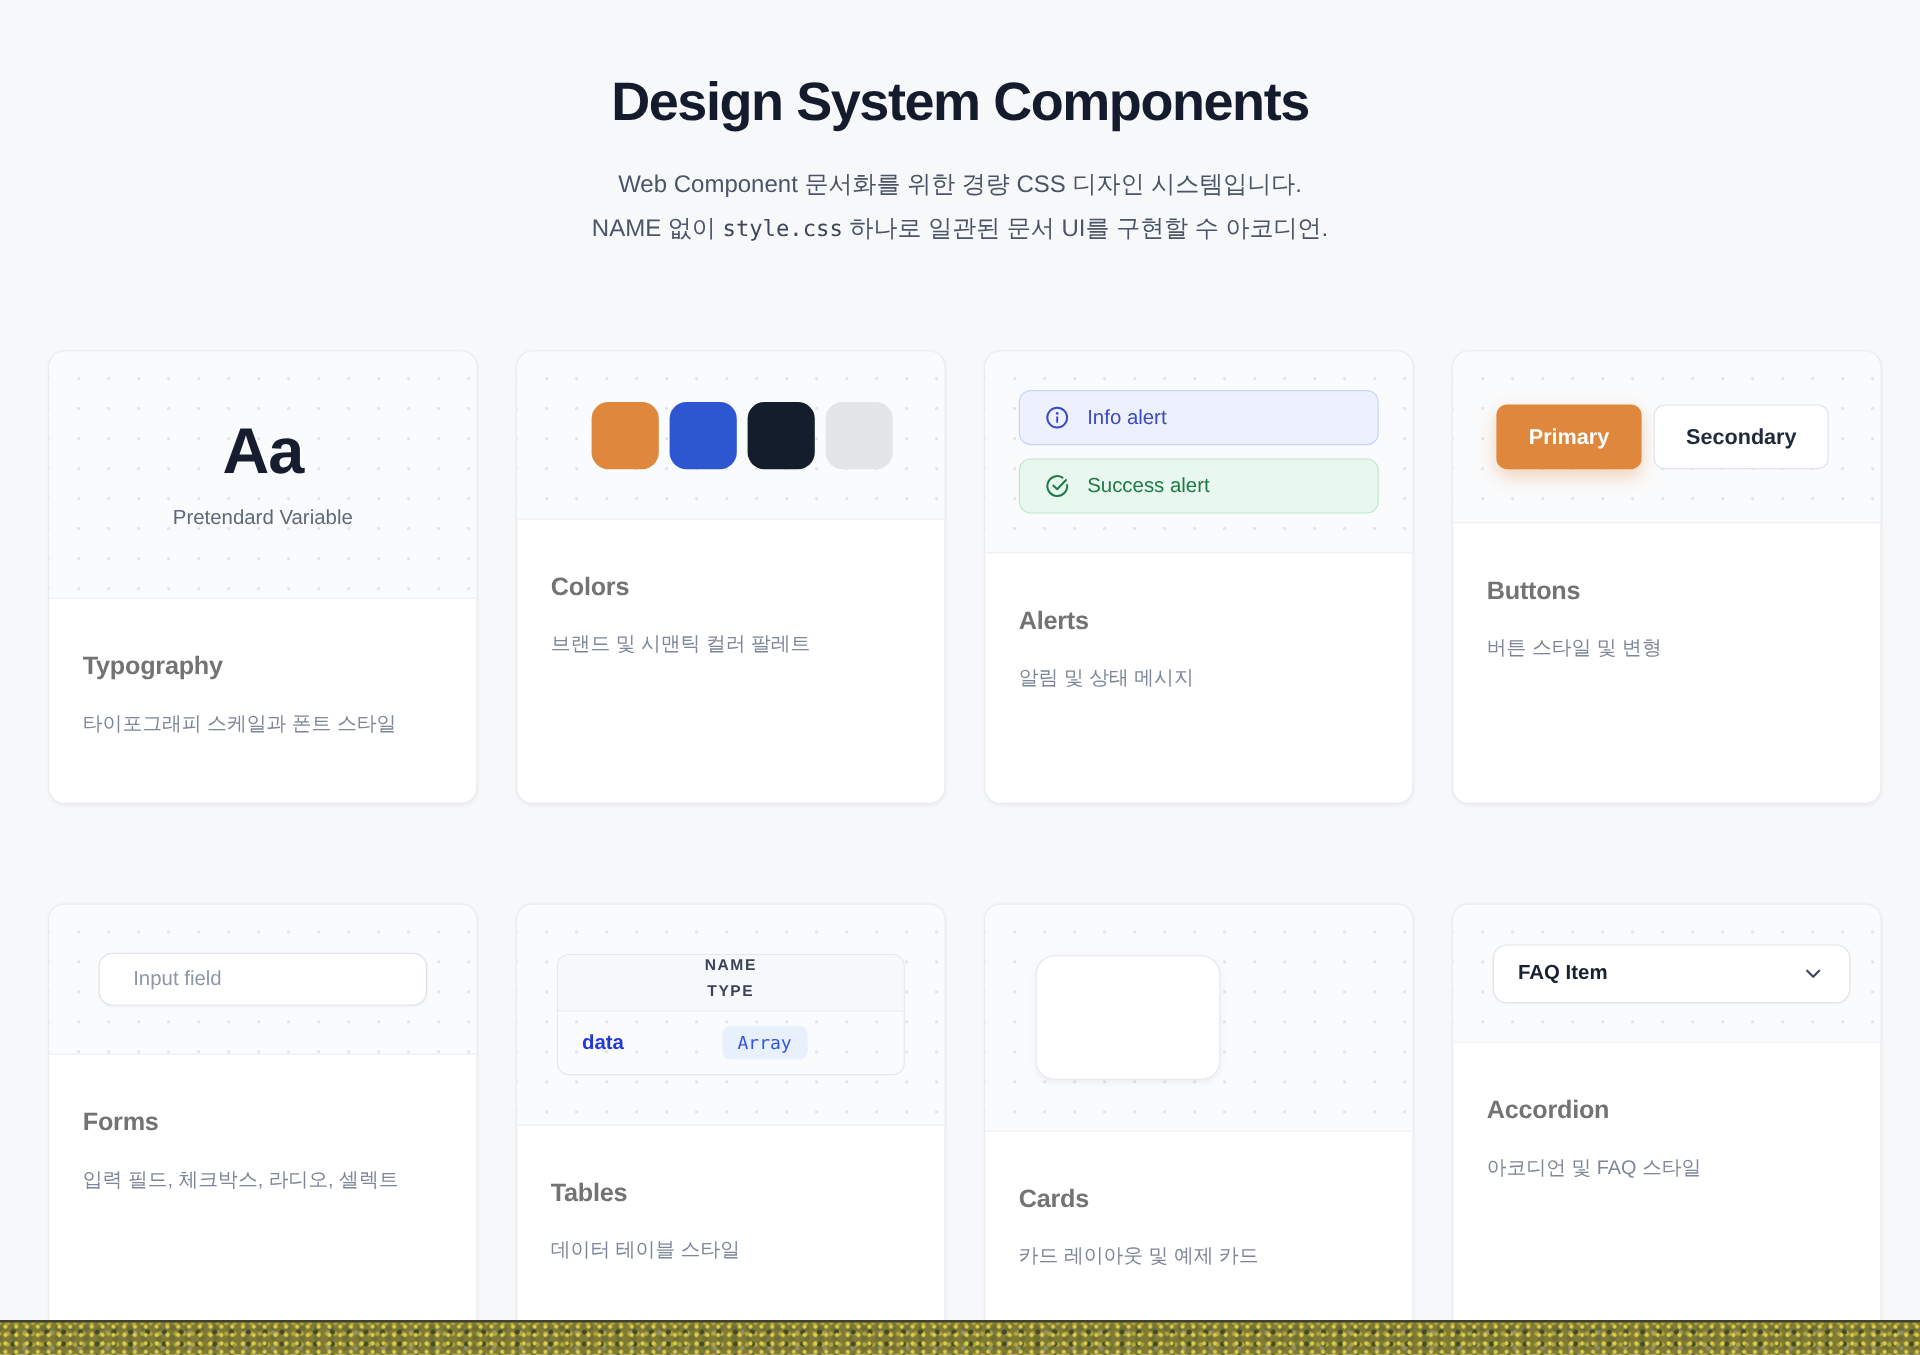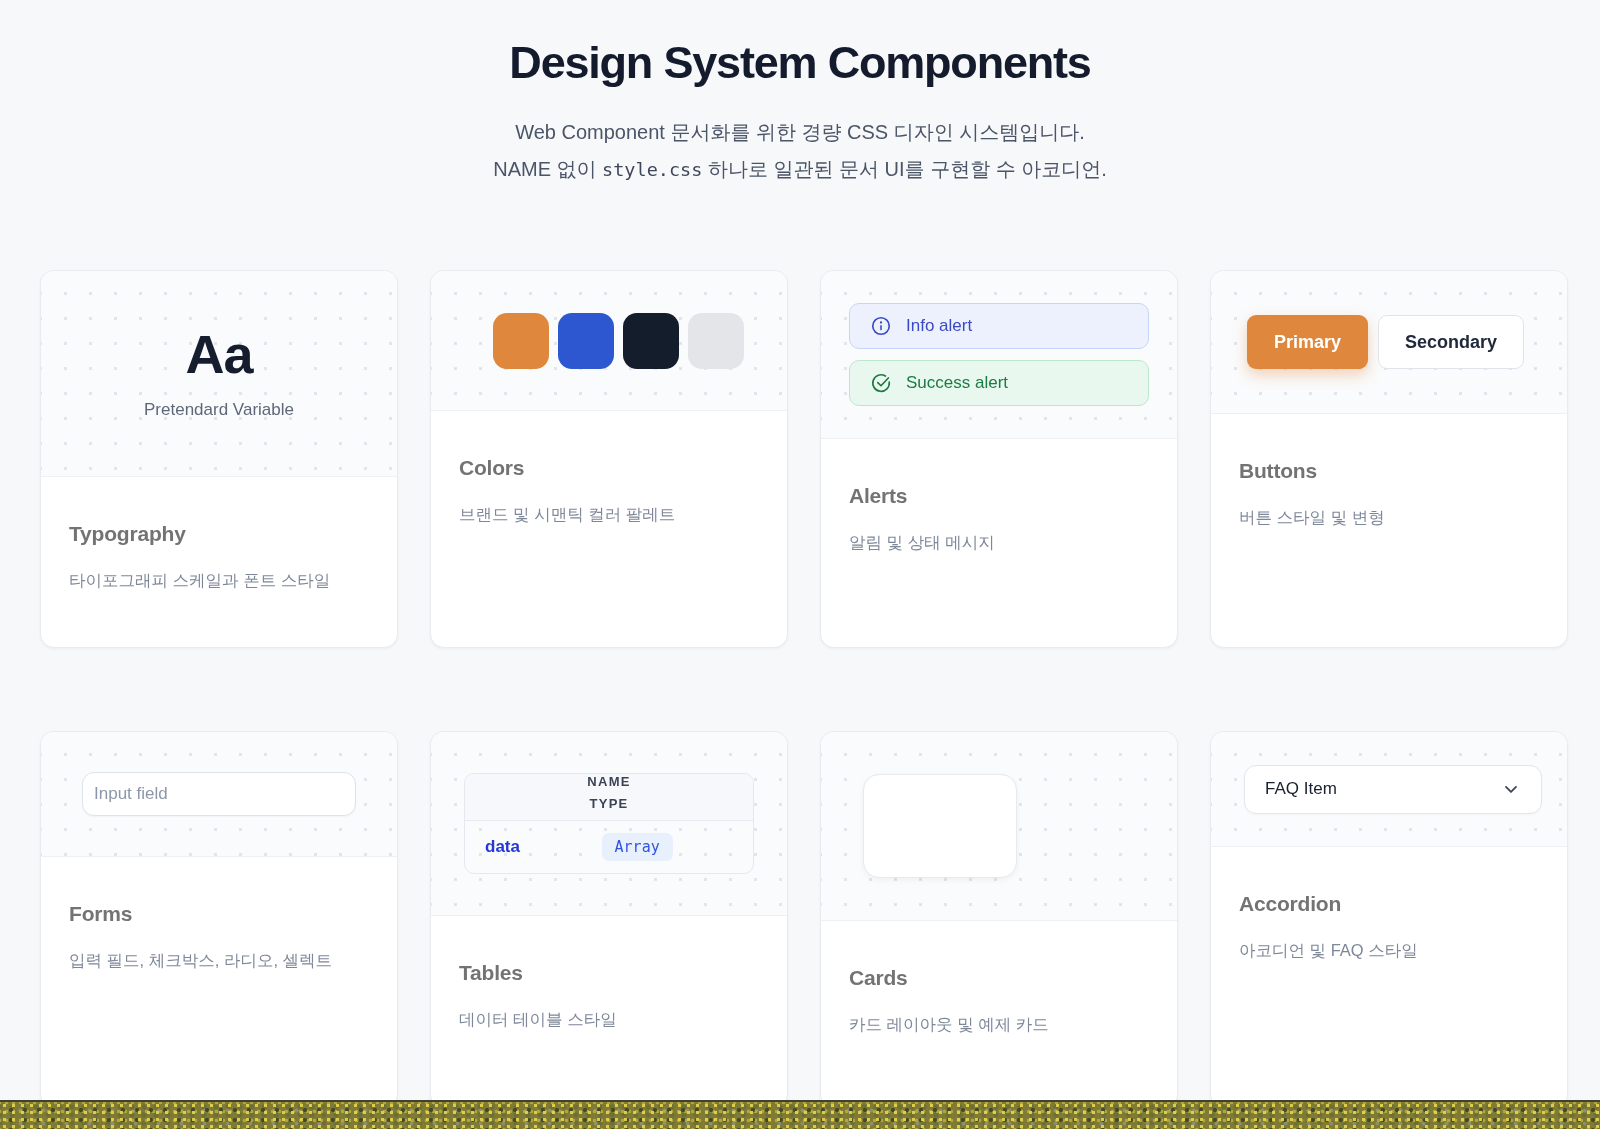--- a/index.html
+++ b/index.html
@@ -5,21 +5,21 @@
   * { box-sizing: border-box; }
   html,body { margin:0; padding:0; }
   body {
     width:1600px; height:1129px; overflow:hidden; position:relative;
     background:#f7f8fa;
     font-family:"Liberation Sans", sans-serif;
     -webkit-font-smoothing:antialiased;
   }
 
   
-  .hero { padding-top:38px; text-align:center; }
+  .hero { padding-top:60px; text-align:center; }
   .hero h1 {
     margin:0; font-size:45px; line-height:50px; font-weight:700;
     letter-spacing:-1.2px; color:#131b2d;
   }
   .subtitle { margin:26px auto 12px; font-size:20px; line-height:37px; color:#4b5568; }
   .subtitle code {
     font-family:"DejaVu Sans Mono", monospace;
     font-size:18.5px; color:#3e4759;
   }
 
@@ -61,41 +61,41 @@
                  box-shadow:0 6px 14px rgba(223,135,60,.35); }
   .btn-secondary { padding:0 26px; background:#ffffff; color:#202a3c; border:1px solid #e0e4ea; }
 
   .alert { height:46px; border-radius:10px; display:flex; align-items:center; gap:14px;
            padding:0 20px; font-size:17px; font-weight:500; }
   .alert-info    { background:#edf1fe; border:1px solid #c7d3f9; color:#3a49c4; }
   .alert-success { background:#e8f8ee; border:1px solid #bce7ca; color:#1d7a45; }
   .alert svg { flex:0 0 auto; }
 
   .text-input { width:100%; height:44px; border:1px solid #dfe3e9; border-radius:12px;
-    background:#fff; padding:0 11px; font-size:17px; color:#202a3c; outline:none;
+    background:#fff; padding:0 28px; font-size:17px; color:#202a3c; outline:none;
     box-shadow:0 1px 2px rgba(18,26,45,.04); font-family:"Liberation Sans",sans-serif; }
   .text-input::placeholder { color:#8e97a9; }
 
   .mini-table { width:100%; border:1px solid #e5e8ee; border-radius:10px; overflow:hidden; }
   .mt-head { display:flex; align-items:center; height:47px; padding:0 20px;
     background:#f7f8fb; border-bottom:1px solid #e8ebf0;flex-direction:column; }
   .mt-head .th { font-size:13px; font-weight:700; letter-spacing:1.3px; color:#3b4456; }
   .mt-row { display:flex; align-items:center; height:52px; padding:0 20px; }
   .col-1 { flex:0 0 47%; }
   .cell-link { color:#2438d8; font-weight:600; font-size:17px; text-decoration:none; }
   .type-pill { font-family:"DejaVu Sans Mono",monospace; font-size:15px; color:#2f55dd;
     background:#e8effd; padding:5px 13px; border-radius:7px; }
 
   .mini-card { width:154px; height:104px; background:#fff; border:1px solid #e6e9ee;
     border-radius:16px; box-shadow:0 2px 6px rgba(18,26,45,.05); }
 
   .faq { width:100%; height:49px; background:#fff; border:1px solid #e2e6eb; border-radius:12px;
     display:flex; align-items:center; justify-content:space-between; padding:0 20px;
     box-shadow:0 1px 2px rgba(18,26,45,.03); cursor:pointer; }
-  .faq-label { font-weight:400; font-size:17px; color:#19212f; }
+  .faq-label { font-weight:700; font-size:17px; color:#19212f; }
 
   .card-body { padding:45px 28px 0; }
   .card-body h3 { margin:0; font-size:21px; font-weight:700; color:#737373; letter-spacing:-.2px; }
   .card-body p  { margin:24px 0 0; font-size:16.5px; color:#7e8799; }
 
   
   .photo-strip {
     position:absolute; left:0; top:1100px; width:1600px; height:29px;
     border-top:2px solid #3f422f;
     background-color:#7f7a34;

